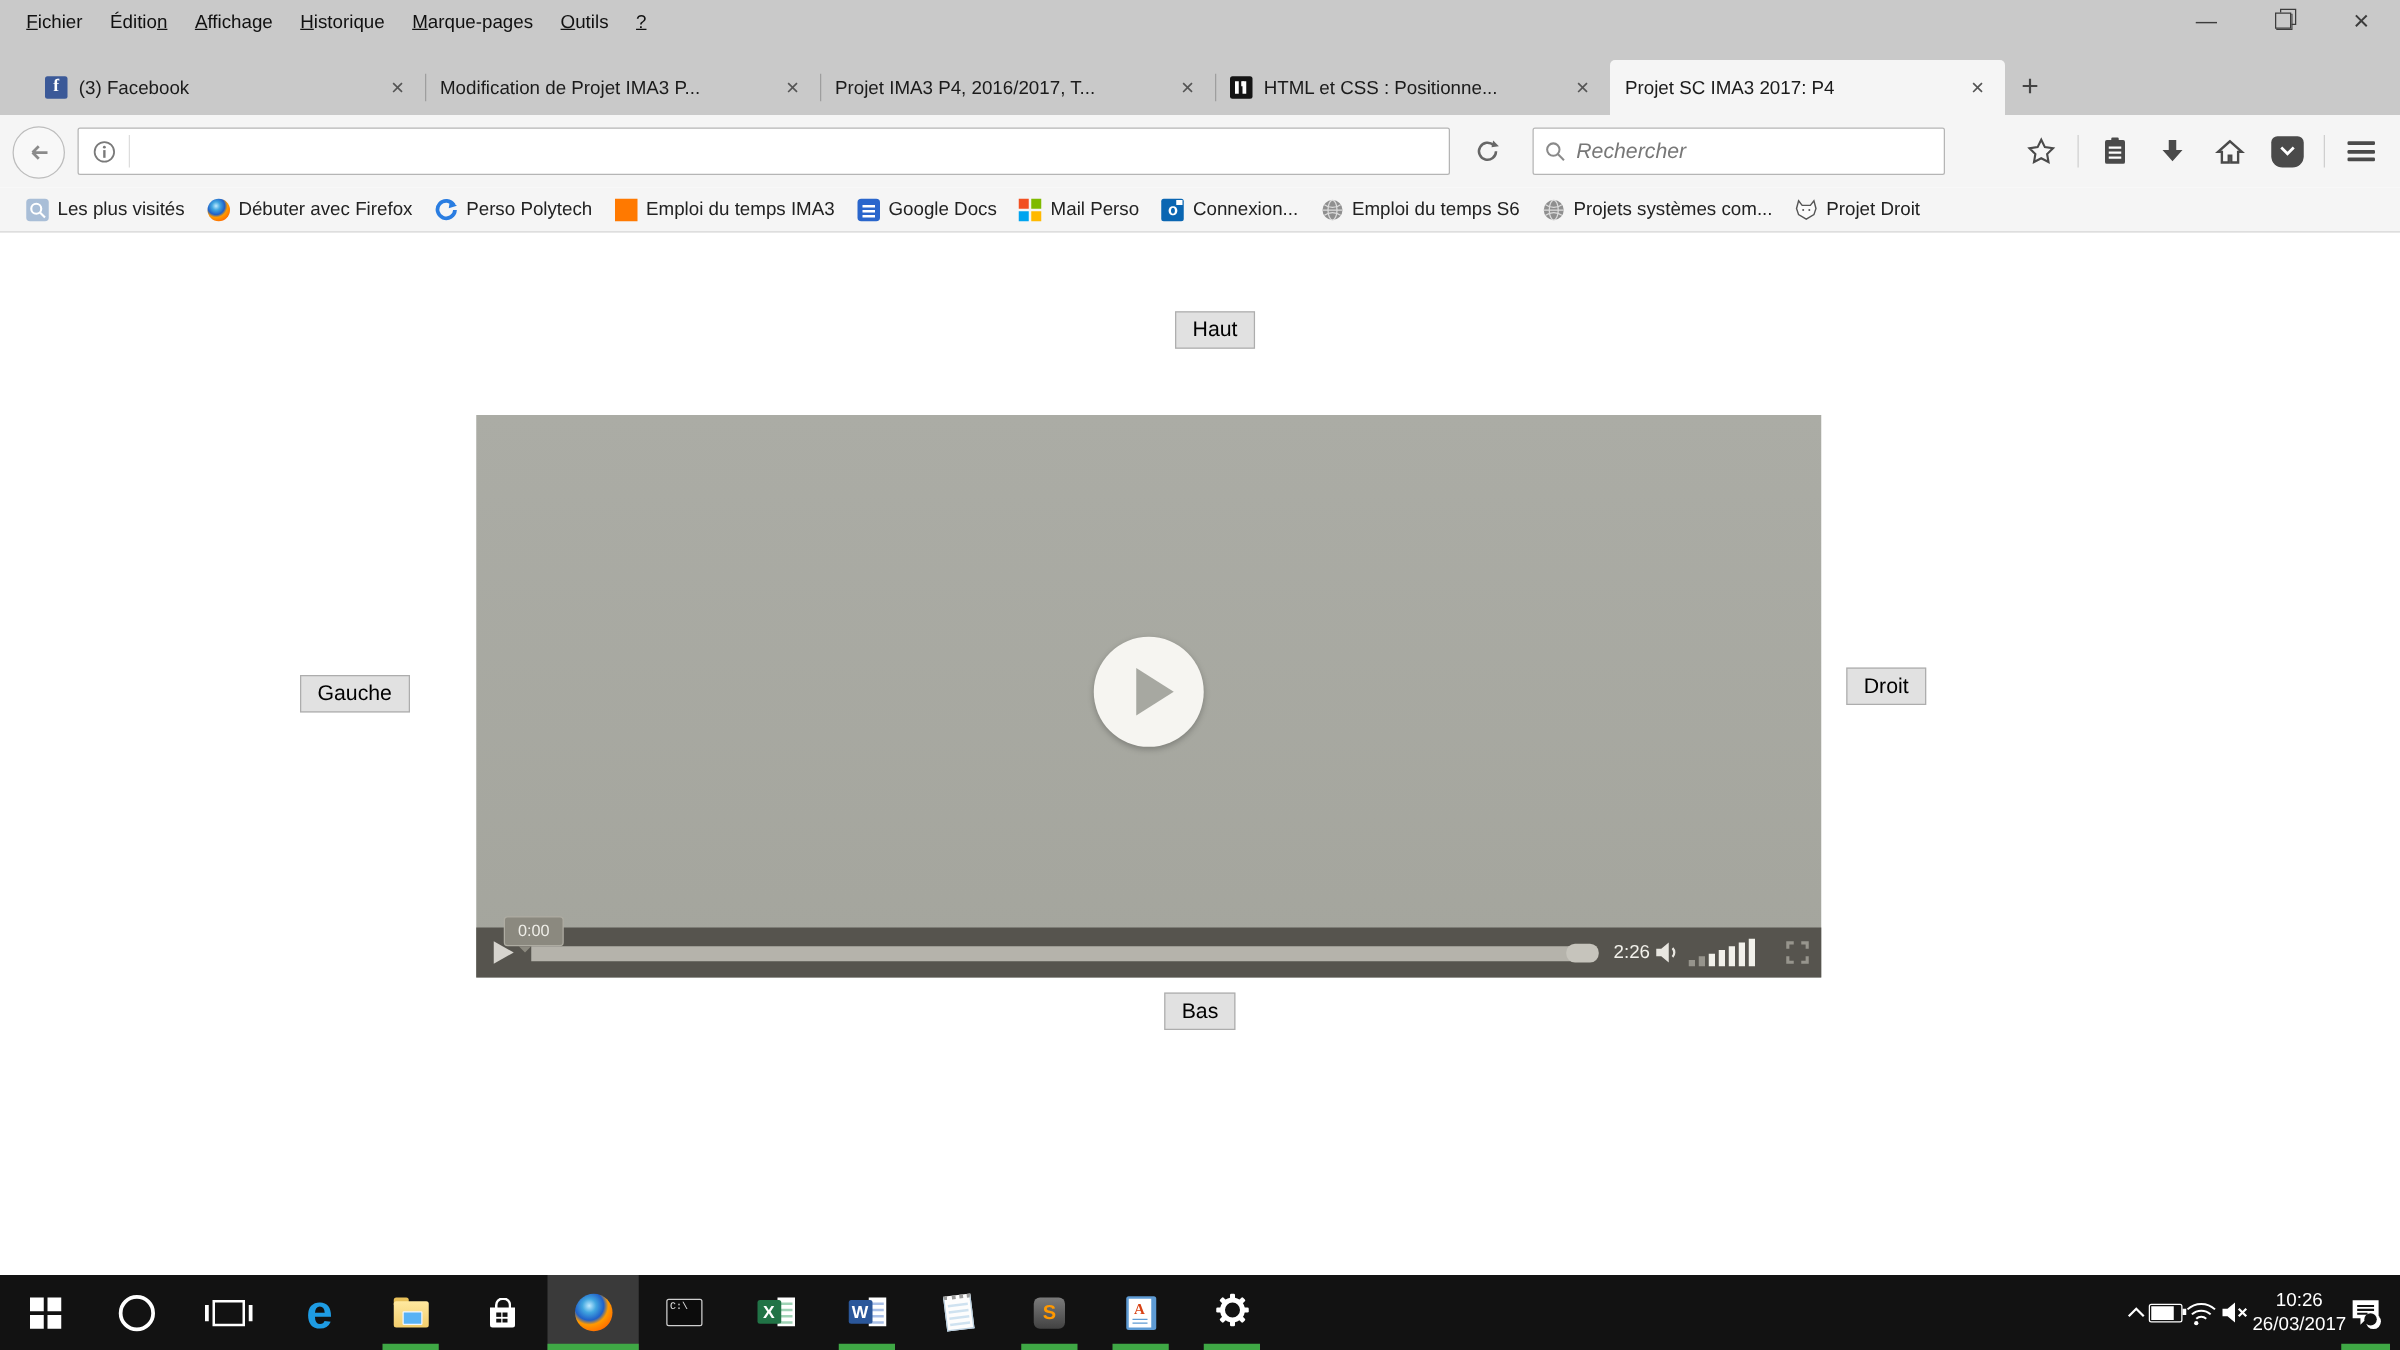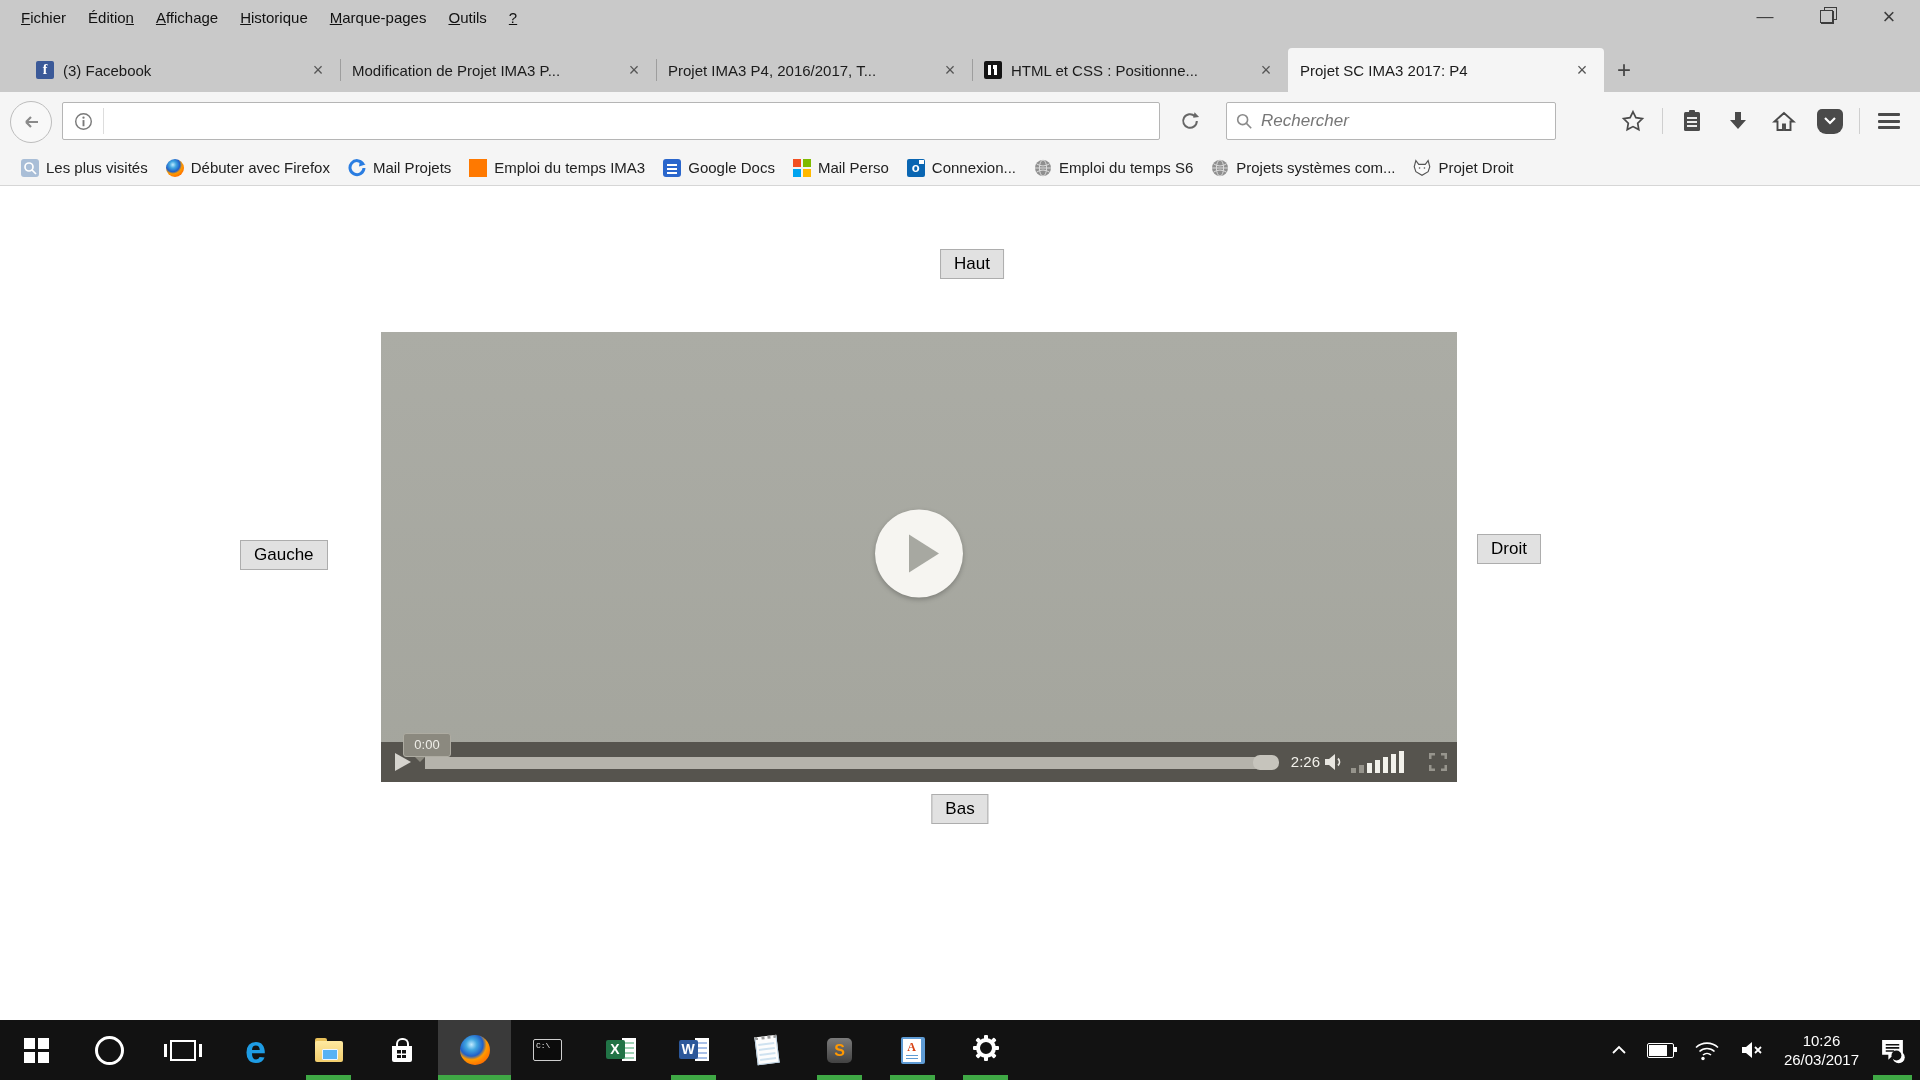--- a/index.html
+++ b/index.html
@@ -133,21 +133,21 @@
   .wd .tile{background:#2b579a;} .wd .page i{background:#a9c0e8;}
   .ic-notepad{position:relative;width:20px;height:24px;background:#fdfdfd;border:1px solid #b9cfe0;transform:rotate(-7deg);border-top:3px dotted #9a9a9a;}
   .ic-notepad i{position:absolute;left:2px;right:2px;height:1.5px;background:#cfe2f0;}
   .ic-notepad i:nth-child(1){top:4px;}.ic-notepad i:nth-child(2){top:9px;}
   .ic-notepad i:nth-child(3){top:14px;}.ic-notepad i:nth-child(4){top:19px;}
   .ic-sublime{width:25px;height:25px;border-radius:5px;background:linear-gradient(#7b7b7b,#424242);color:#ff9800;font:bold 16px/25px "Liberation Sans",sans-serif;text-align:center;}
   .ic-editorA{position:relative;width:24px;height:27px;background:#5e9bd4;border-radius:2px;}
   .ic-editorA .pg{position:absolute;left:2px;top:2px;width:18px;height:23px;background:#fff;color:#d84315;font:bold 12px/16px "Liberation Serif",serif;text-align:center;}
   .ic-editorA .pg::after{content:"";position:absolute;left:3px;right:3px;top:16px;height:1.5px;background:#5e9bd4;box-shadow:0 3px 0 #5e9bd4;}
 
-  #tray{margin-left:auto;display:flex;align-items:center;gap:20px;padding-right:14px;}
+  #tray{margin-left:auto;display:flex;align-items:center;gap:2px;padding-right:14px;}
   .tray-ic{display:flex;align-items:center;justify-content:center;}
   .ic-batt{position:relative;width:25px;height:13px;border:1.5px solid #fff;border-radius:2px;}
   .ic-batt::before{content:"";position:absolute;left:1px;top:1px;bottom:1px;width:18px;background:#fff;}
   .ic-batt::after{content:"";position:absolute;right:-4px;top:3px;width:2.5px;height:5px;background:#fff;}
   #tray-clock{color:#fff;font-size:15px;line-height:19px;text-align:center;}
   #ac-btn{position:relative;height:60px;display:flex;align-items:center;}
   #ac-btn .runbar{display:none;position:absolute;left:-6px;right:-6px;bottom:0;height:5px;background:#3fa845;}
   #ac-btn[data-state="running"] .runbar{display:block;}
 </style>
 </head>
@@ -288,21 +288,21 @@
     </div>
     <div class="bm">
       <span class="bmi ffball"></span>
       <span>Débuter avec Firefox</span>
     </div>
     <div class="bm">
       <span class="bmi"><svg width="18" height="18" viewBox="0 0 18 18">
             <path d="M15 5A7 7 0 1016 9" fill="none" stroke="#2a7de1" stroke-width="3"></path>
             <polygon points="12,1 17.5,5.5 11,7.5" fill="#2a7de1"></polygon>
           </svg></span>
-      <span>Mail Projets</span>
+      <span>Perso Polytech</span>
     </div>
     <div class="bm">
       <span class="bmi bmi-orange"></span>
       <span>Emploi du temps IMA3</span>
     </div>
     <div class="bm">
       <span class="bmi bmi-gdocs"></span>
       <span>Google Docs</span>
     </div>
     <div class="bm">

